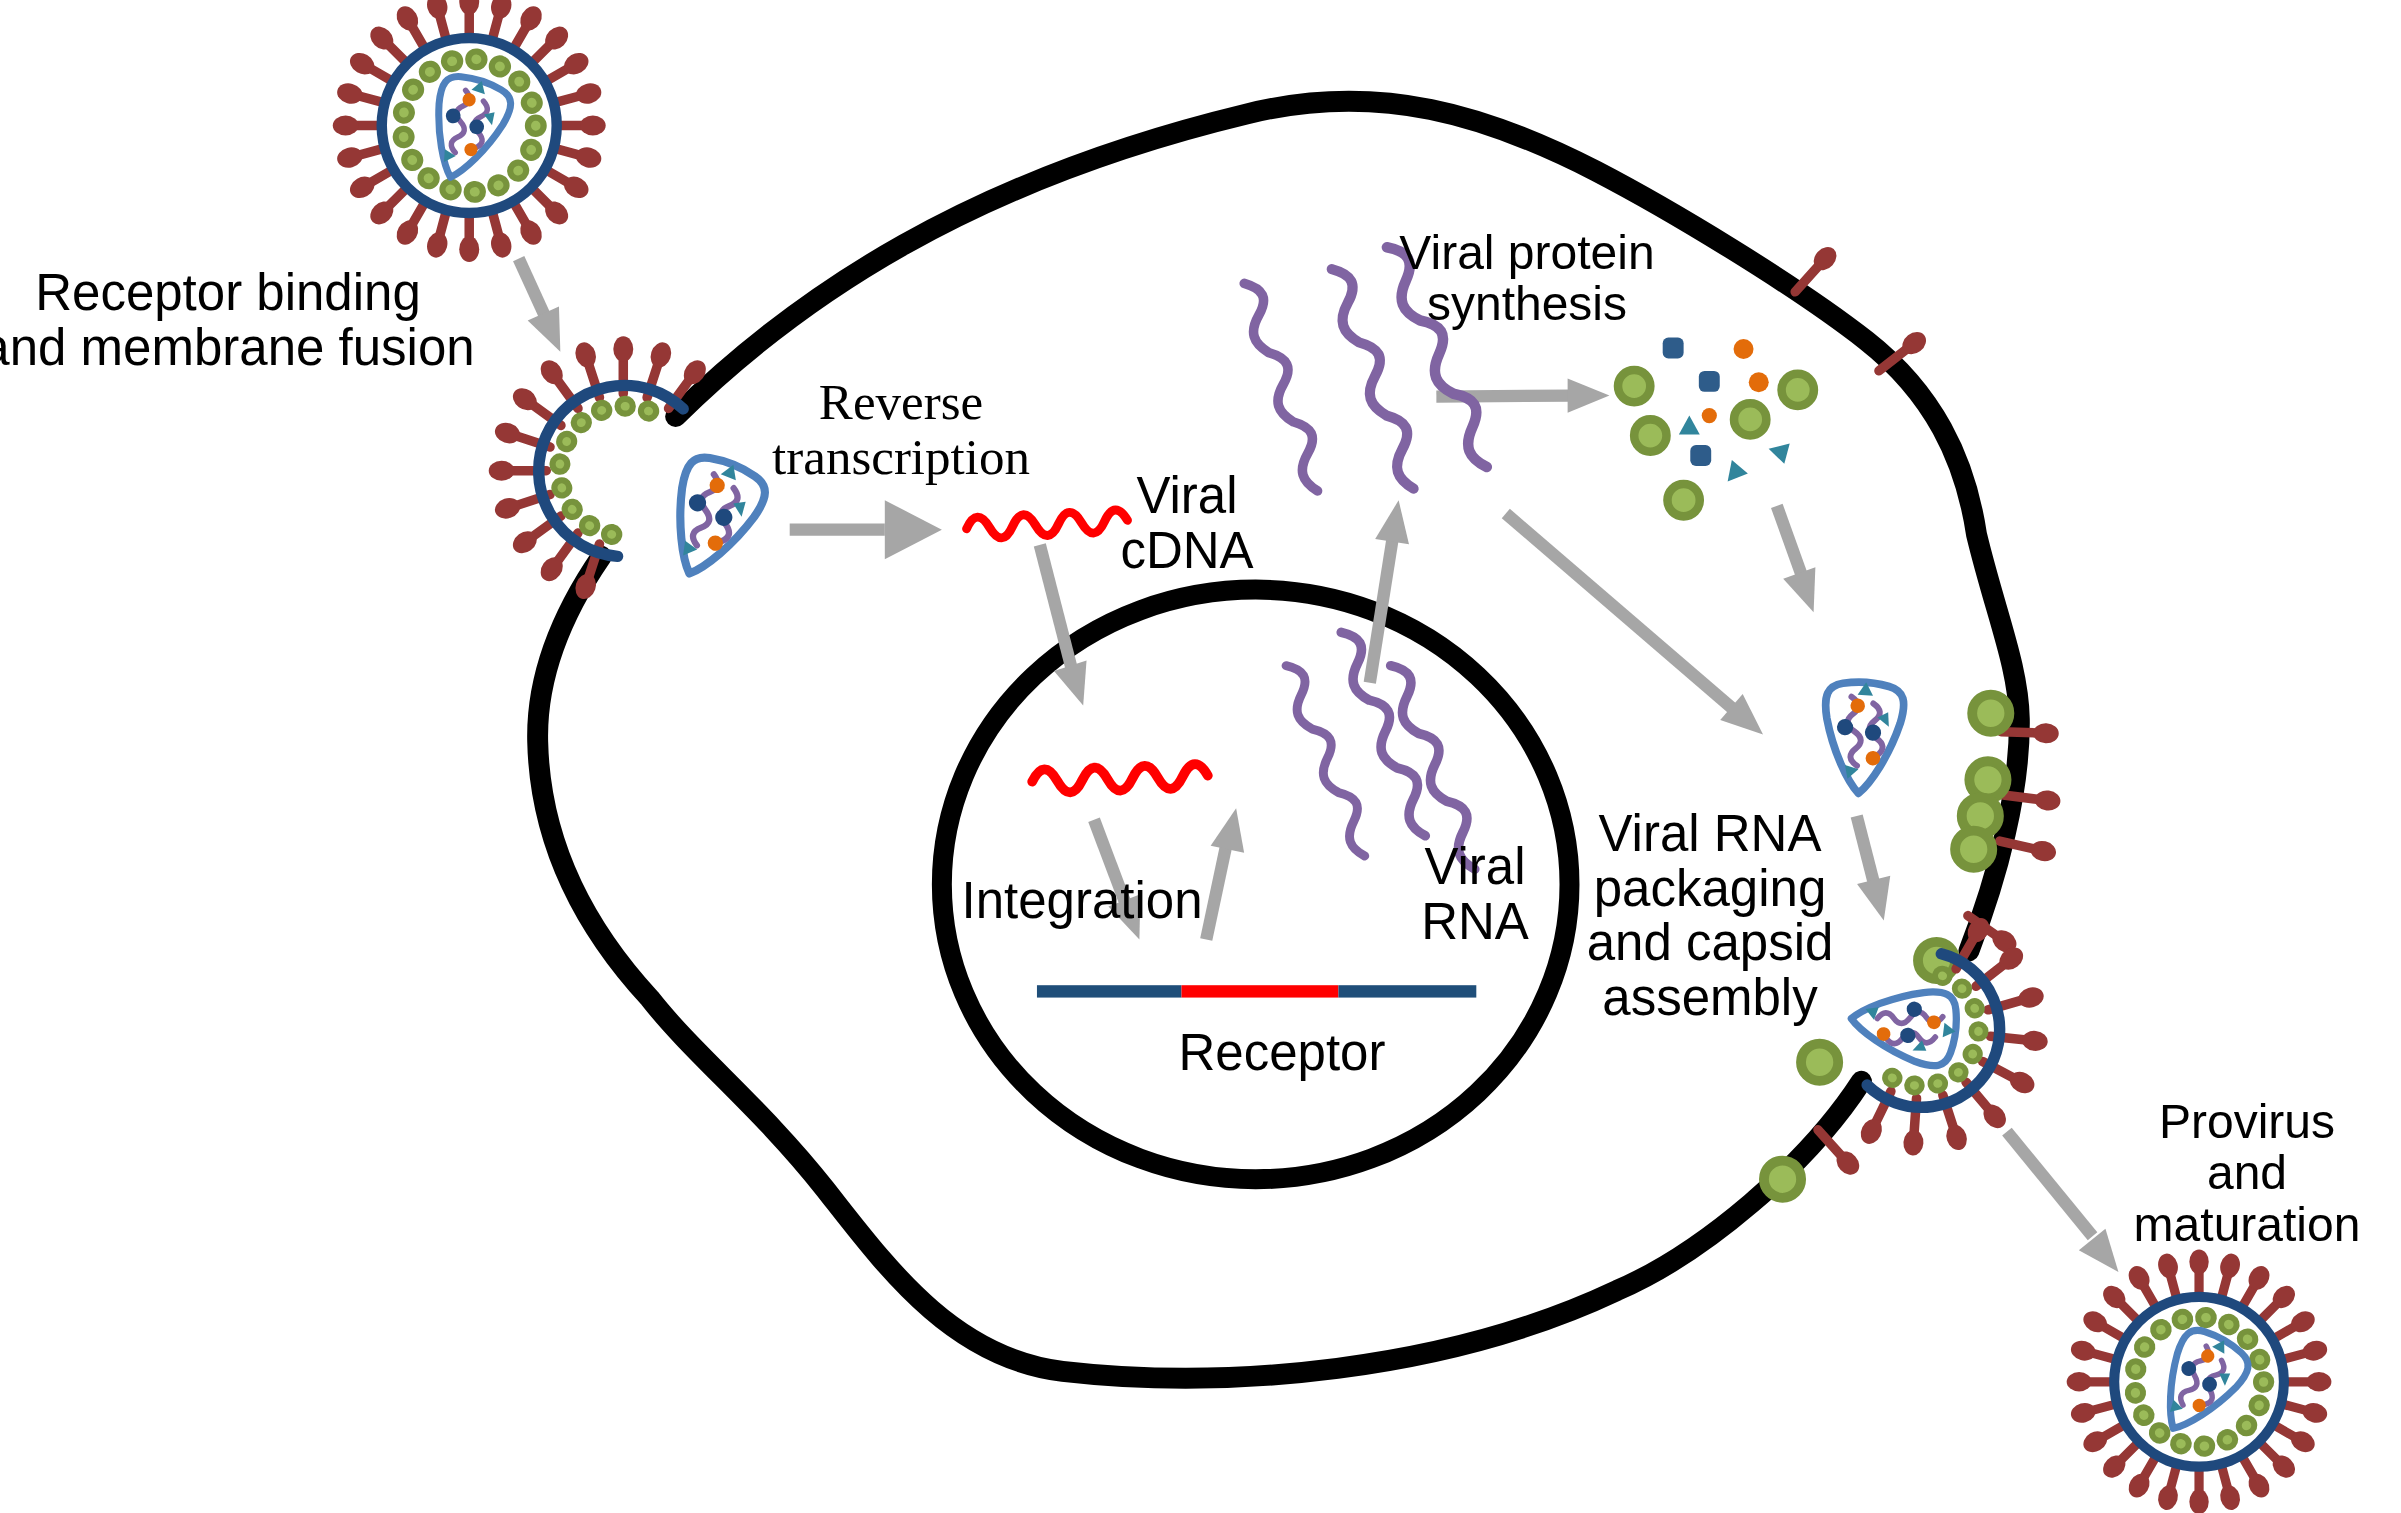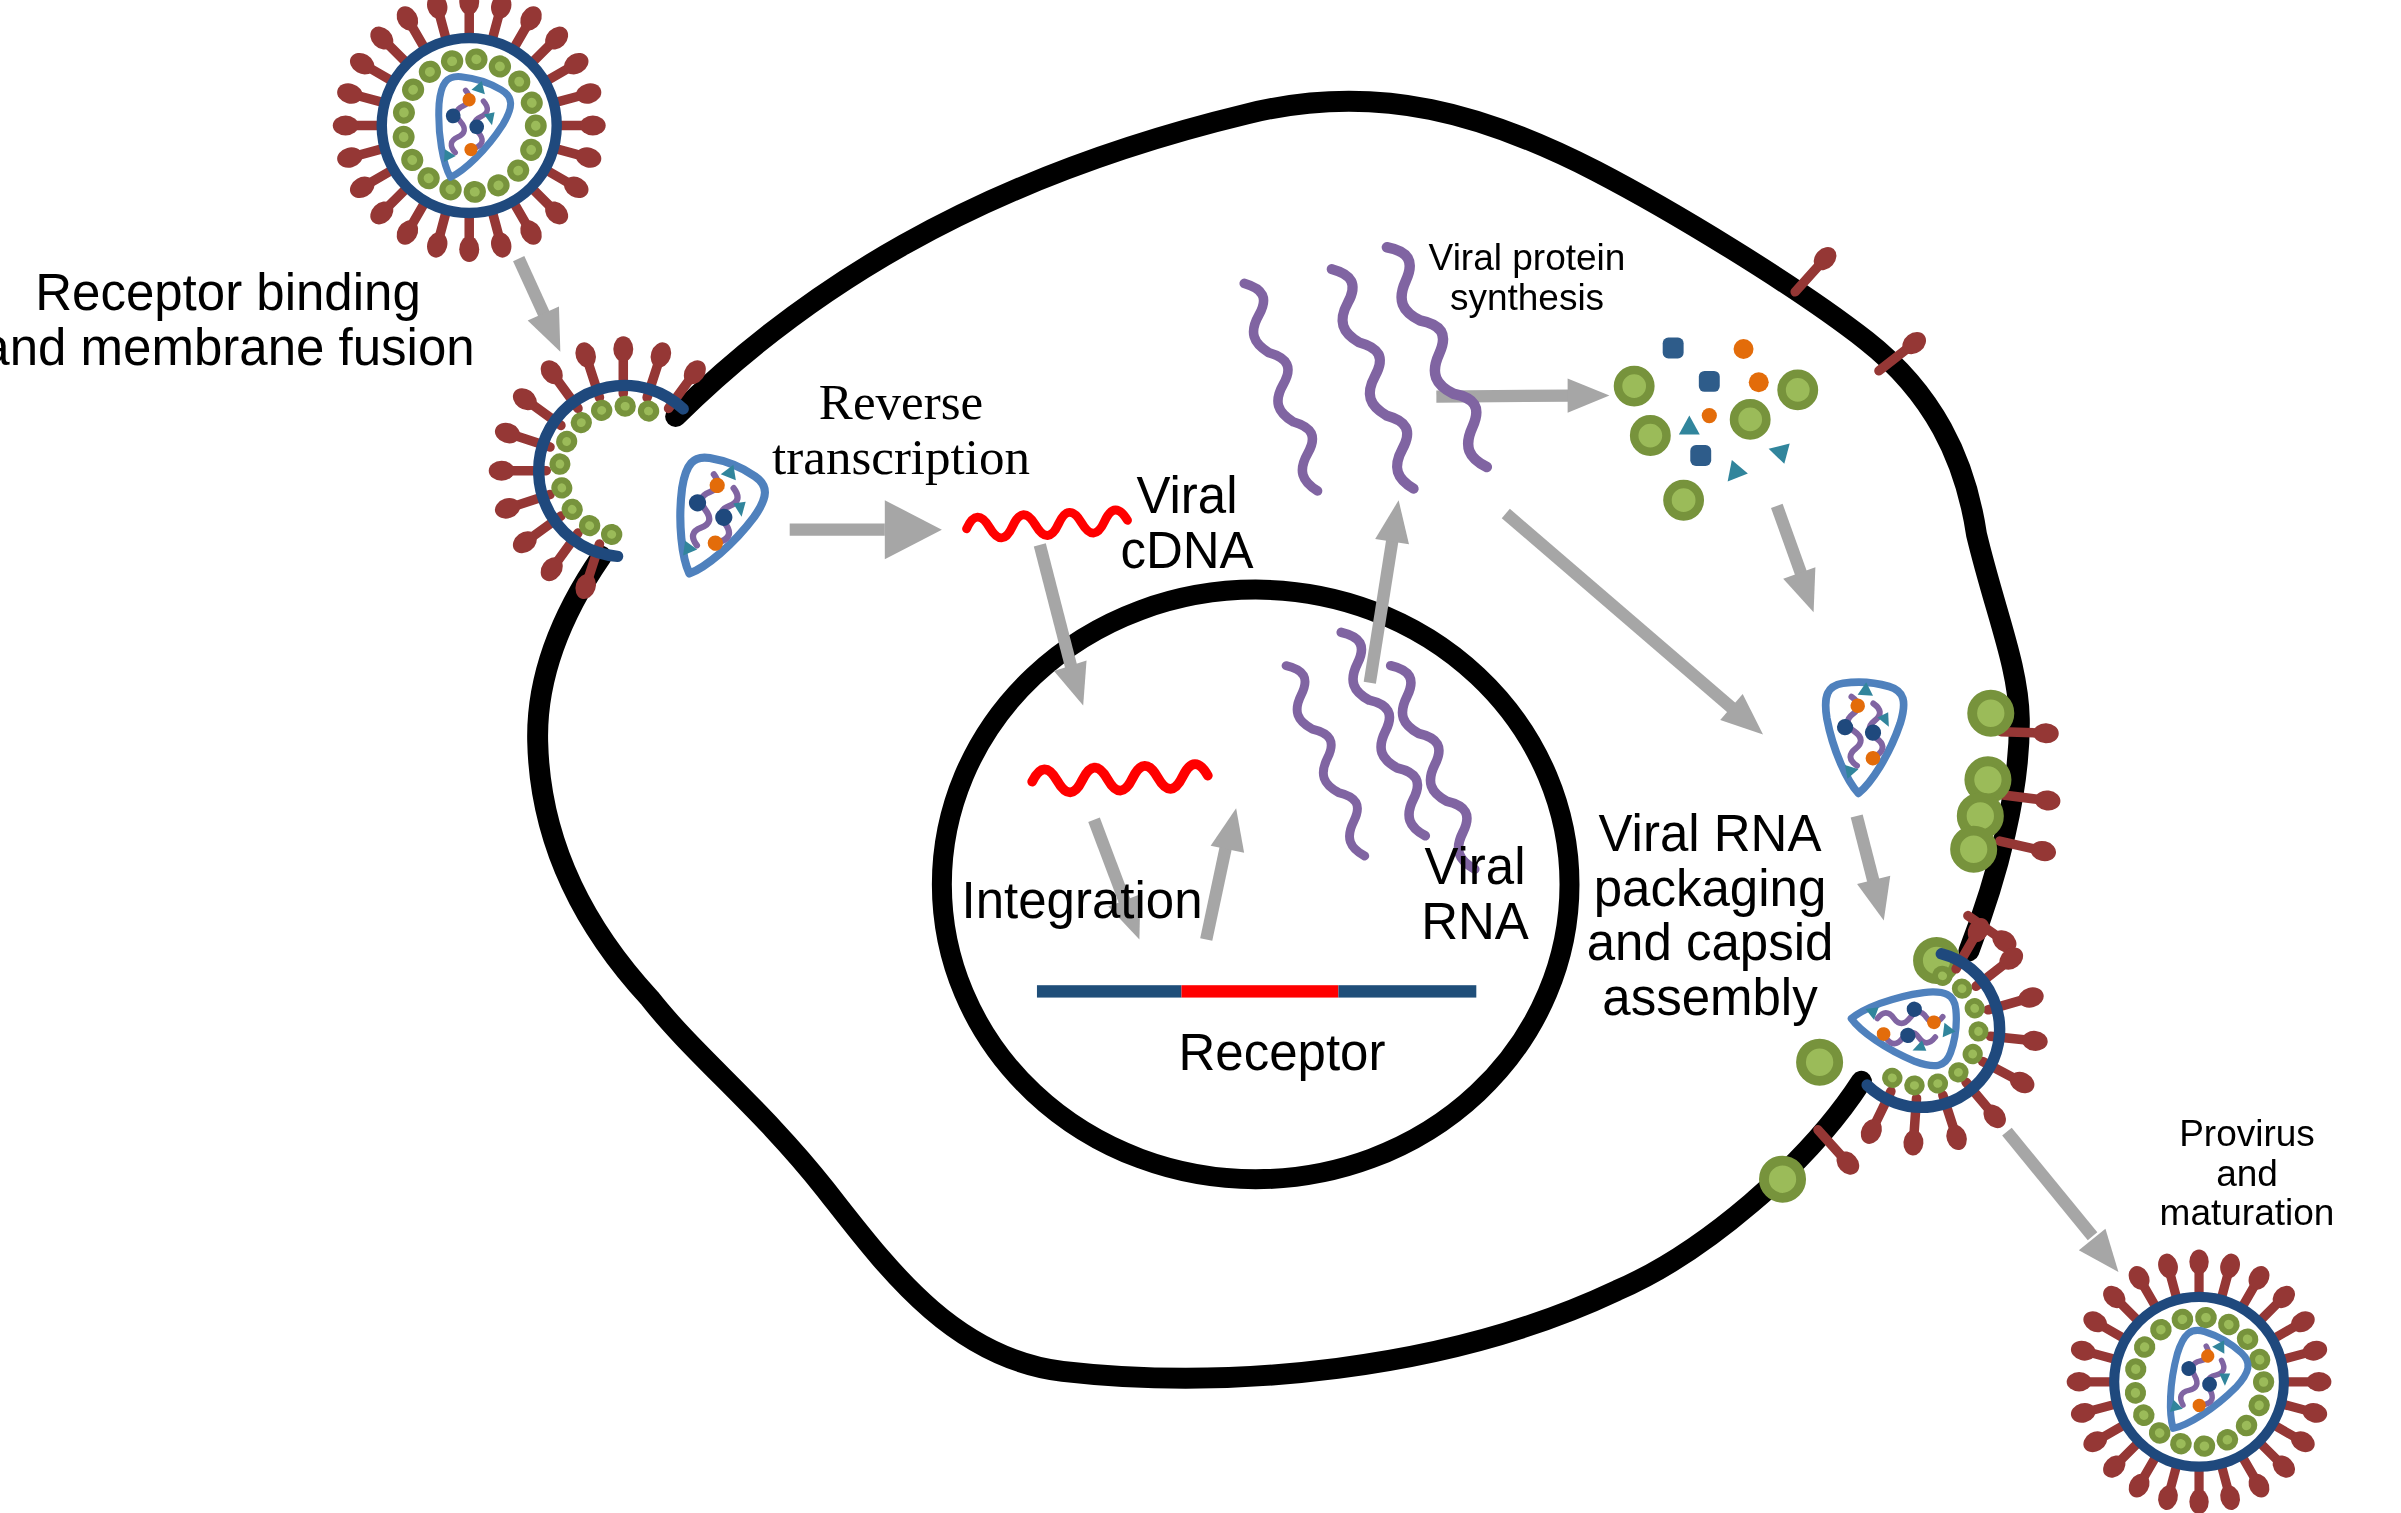--- a/index.html
+++ b/index.html
@@ -9,21 +9,21 @@
   .lbl{
     position:absolute;
     transform:translate(-50%,-50%);
     white-space:pre-line;
     text-align:center;
     color:#000;
     font-size:51px;
     line-height:1.07;
     font-weight:400;
   }
-  .lbl.small{font-size:37px;}
+  .lbl.small{font-size:48px;}
 </style>
 </head>
 <body>
 
 <div id="stage">
 <svg width="2402" height="1513" viewBox="0 0 2525 1591">
   <defs>
 
     <g id="pin">
       <path d="M0 16 L0 -22" stroke="#953735" stroke-width="10" stroke-linecap="round" fill="none"></path>

